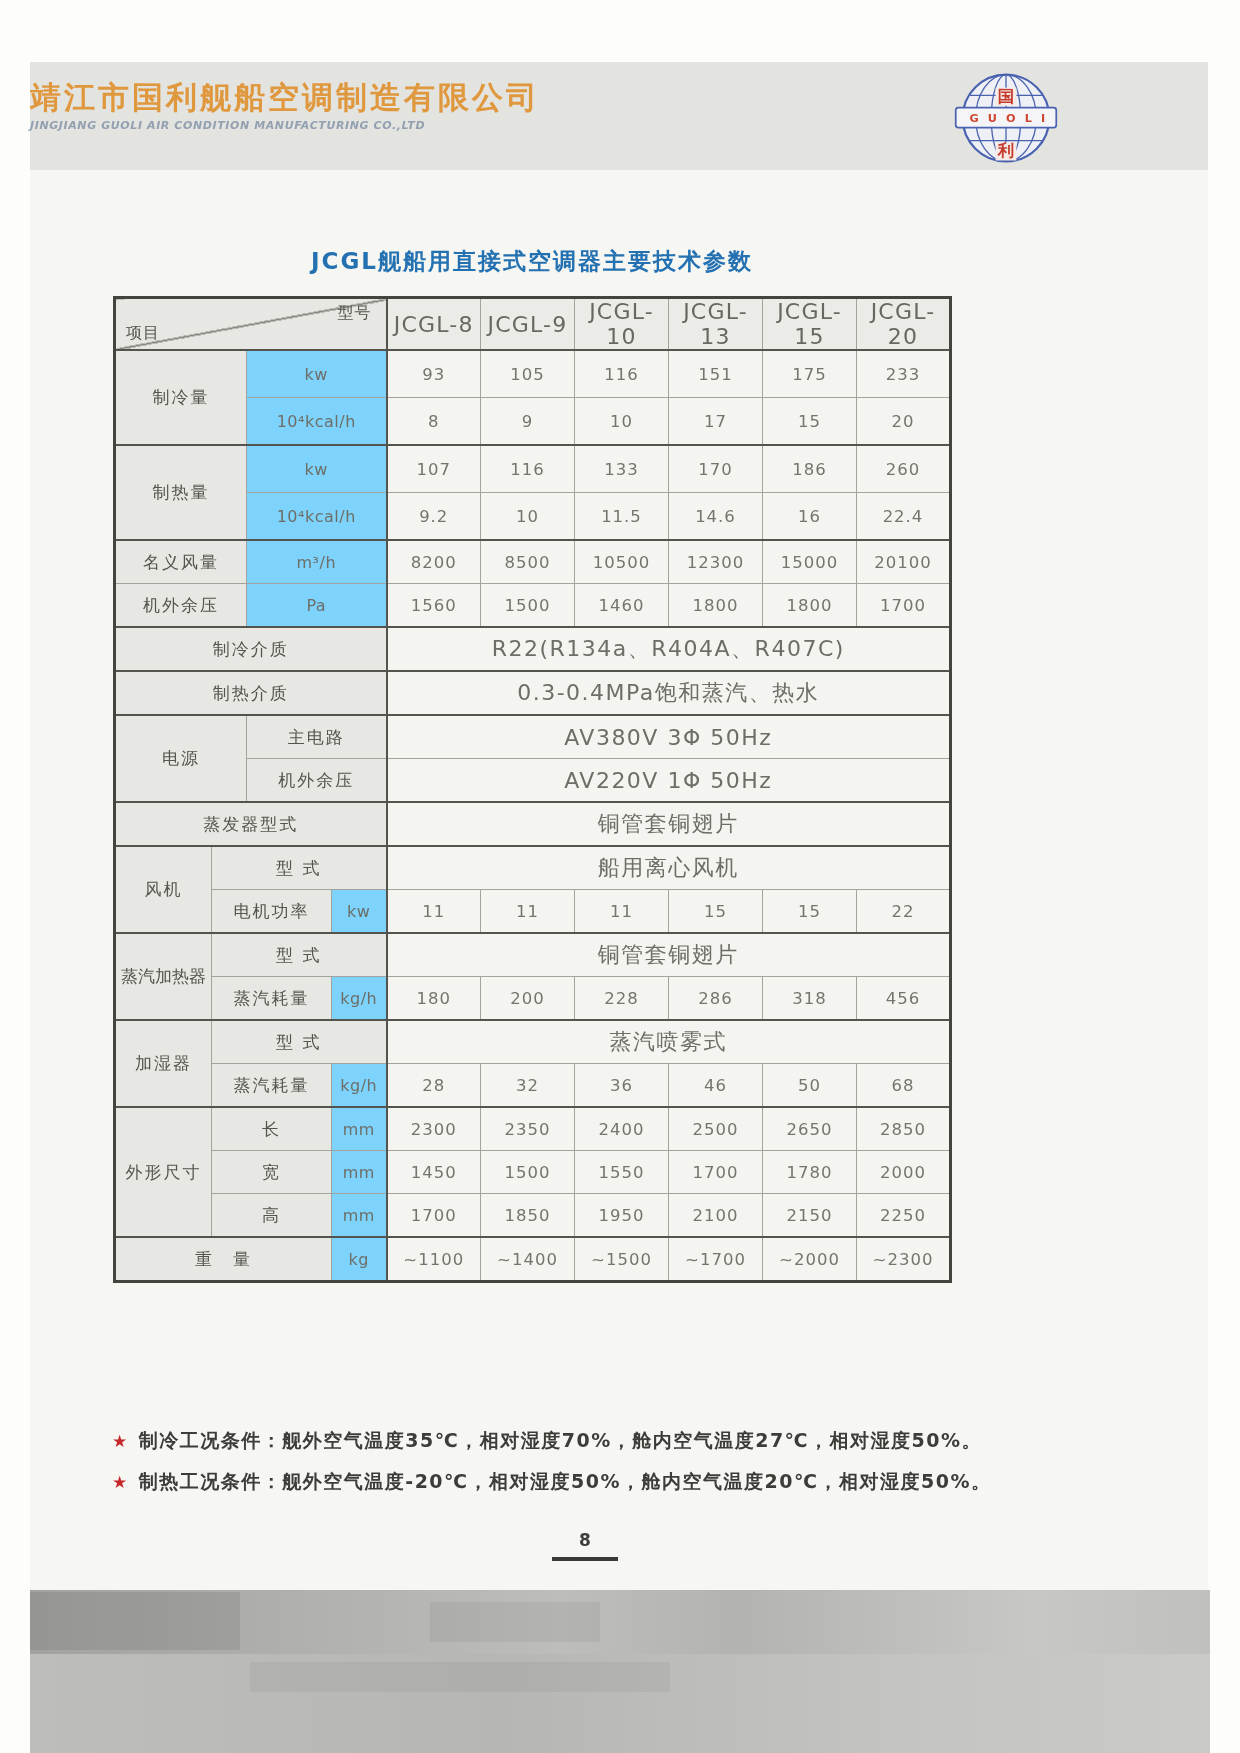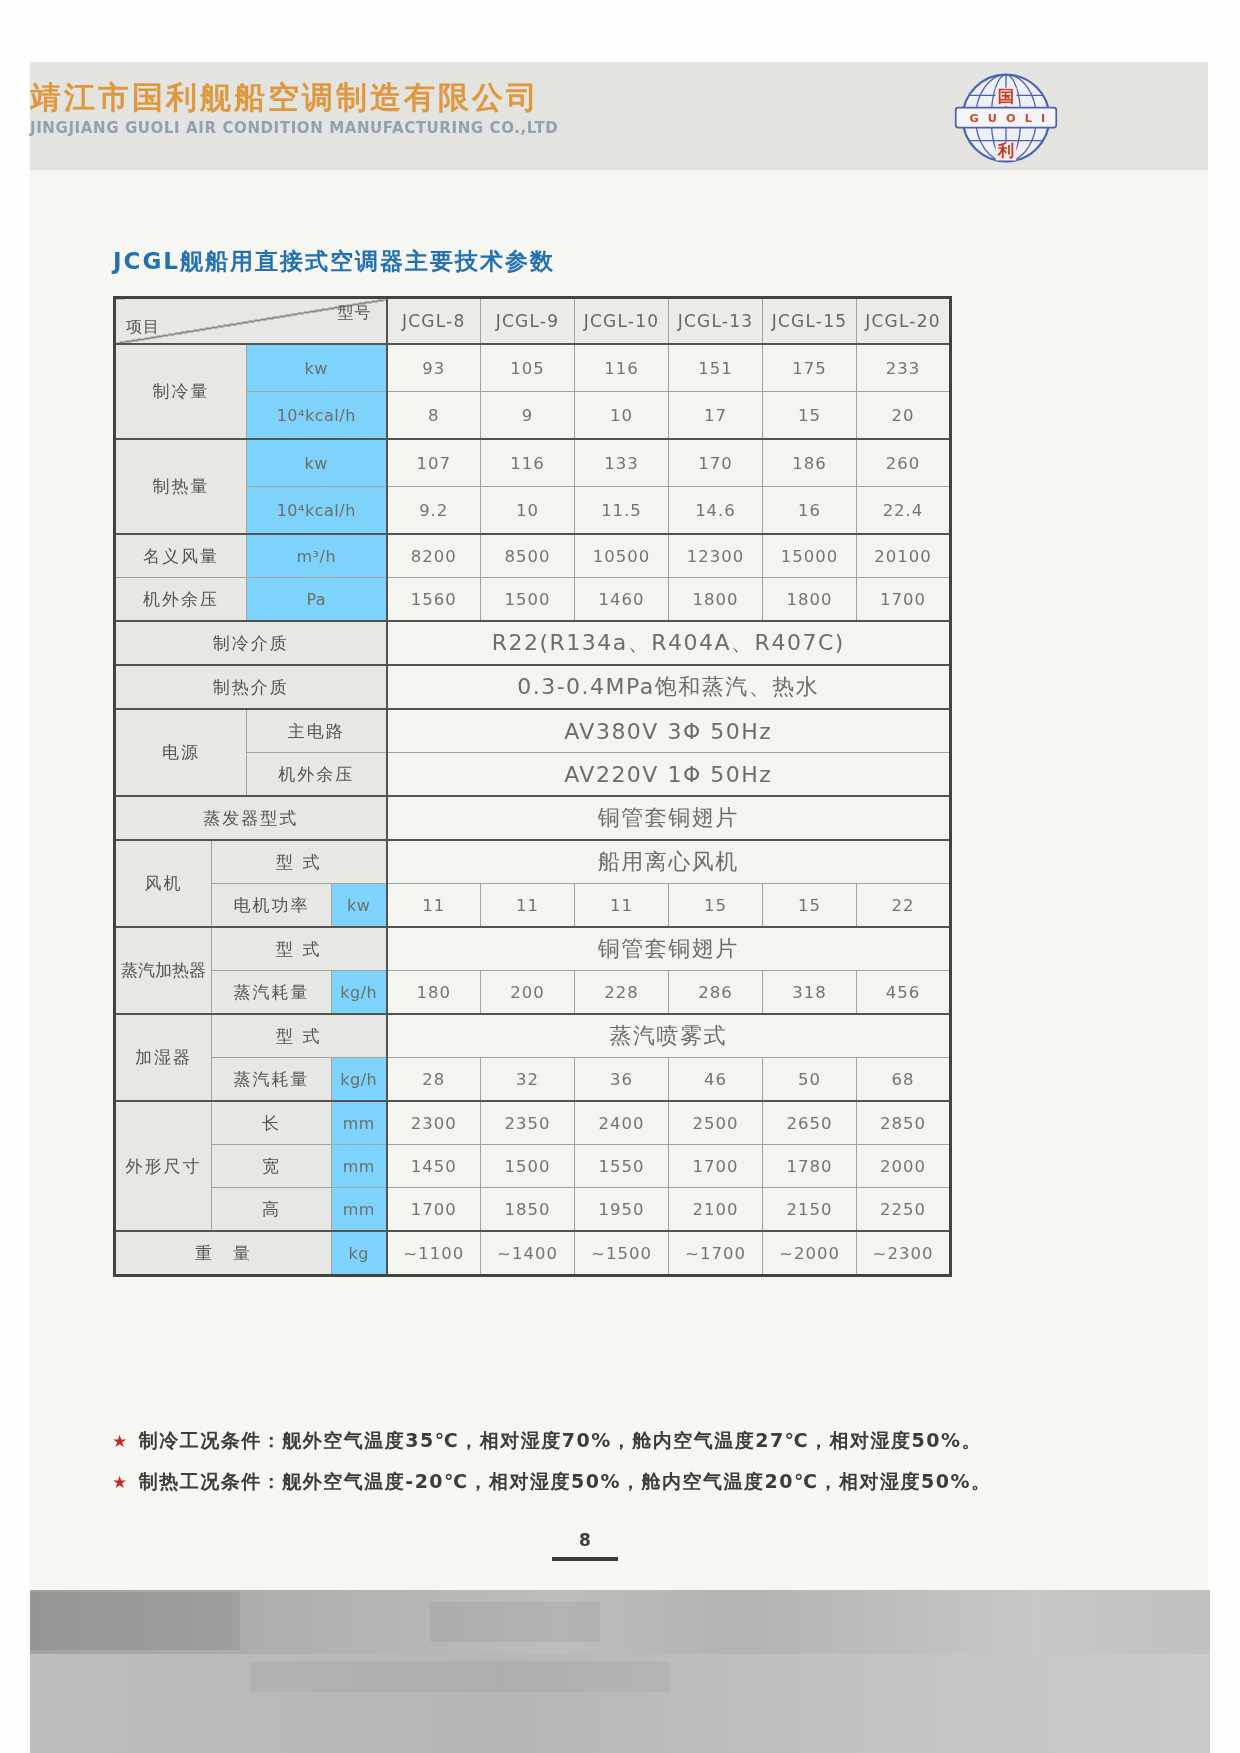--- a/index.html
+++ b/index.html
@@ -2,36 +2,36 @@
 <html><head>
 <meta charset="utf-8">
 <style>
   html,body{margin:0;padding:0;background:#ffffff;}
   .page{position:relative;width:1240px;height:1753px;background:#fdfdfc;overflow:hidden;
         font-family:"DejaVu Sans","Liberation Sans",sans-serif;}
   .scan-area{position:absolute;left:30px;top:62px;width:1178px;height:1528px;background:#f6f6f3;}
   .header-band{position:absolute;left:30px;top:62px;width:1178px;height:108px;background:#e3e3e0;}
   .company{position:absolute;left:0;right:0;top:18px;}
   .company-cn{font-size:31px;font-weight:bold;color:#e0983e;letter-spacing:3px;line-height:34px;}
-  .company-en{margin-top:5px;font-size:15px;font-weight:bold;color:#93a0b0;letter-spacing:0.6px;}
+  .company-en{margin-top:5px;font-size:11px;font-weight:bold;color:#93a0b0;letter-spacing:0.6px;font-style:italic;}
   .logo{position:absolute;left:924px;top:4px;width:104px;height:104px;}
-  .doc-title{position:absolute;left:113px;top:246px;width:838px;
+  .doc-title{position:absolute;left:113px;top:246px;width:838px;text-align:center;
              font-size:23px;font-weight:bold;color:#2471b2;letter-spacing:2px;}
   table.spec{position:absolute;left:113px;top:296px;width:838px;border-collapse:collapse;
              table-layout:fixed;border:3px solid #44443f;background:#f5f5f2;}
   table.spec td{border:1px solid #a3a39e;text-align:center;vertical-align:middle;padding:0;
                 height:42px;overflow:hidden;}
   tr.sec td{border-top:2px solid #54544e;}
   tr.tall td{height:46px;}
   tr.r-head td{height:44px;}
   .lab{background:#e7e7e3;color:#55554f;font-size:17px;letter-spacing:2px;}
   .unit{background:#7dd3fc;color:#6e6e68;font-size:16px;letter-spacing:0.5px;}
   .val{background:#f4f4f1;color:#75756f;font-size:16.5px;letter-spacing:1px;}
   .wide{background:#f4f4f1;color:#6e6e68;font-size:22px;letter-spacing:1.5px;}
-  .model{background:#ebebe8;color:#686862;font-size:17px;letter-spacing:1.2px;}
+  .model{background:#ebebe8;color:#686862;font-size:22px;letter-spacing:1.2px;}
   .vb{border-left:2px solid #54544e !important;}
   td.diag{position:relative;background-color:#e7e7e3;
     background-image:linear-gradient(to bottom right,transparent calc(50% - 1px),
       #8a8a85 calc(50% - 1px),#8a8a85 calc(50% + 1px),transparent calc(50% + 1px));}
   .c-tr{position:absolute;top:4px;right:14px;font-size:16px;color:#55554f;letter-spacing:1px;}
   .c-bl{position:absolute;bottom:5px;left:10px;font-size:16px;color:#55554f;letter-spacing:1px;}
   .notes{position:absolute;left:112px;top:1420px;width:900px;}
   .note{font-size:19px;font-weight:bold;color:#3c3c38;letter-spacing:1.5px;line-height:40px;}
   .star{color:#c5282a;margin-right:10px;font-size:17px;}
   .pagenum-wrap{position:absolute;left:552px;top:1530px;width:66px;height:27px;text-align:center;

